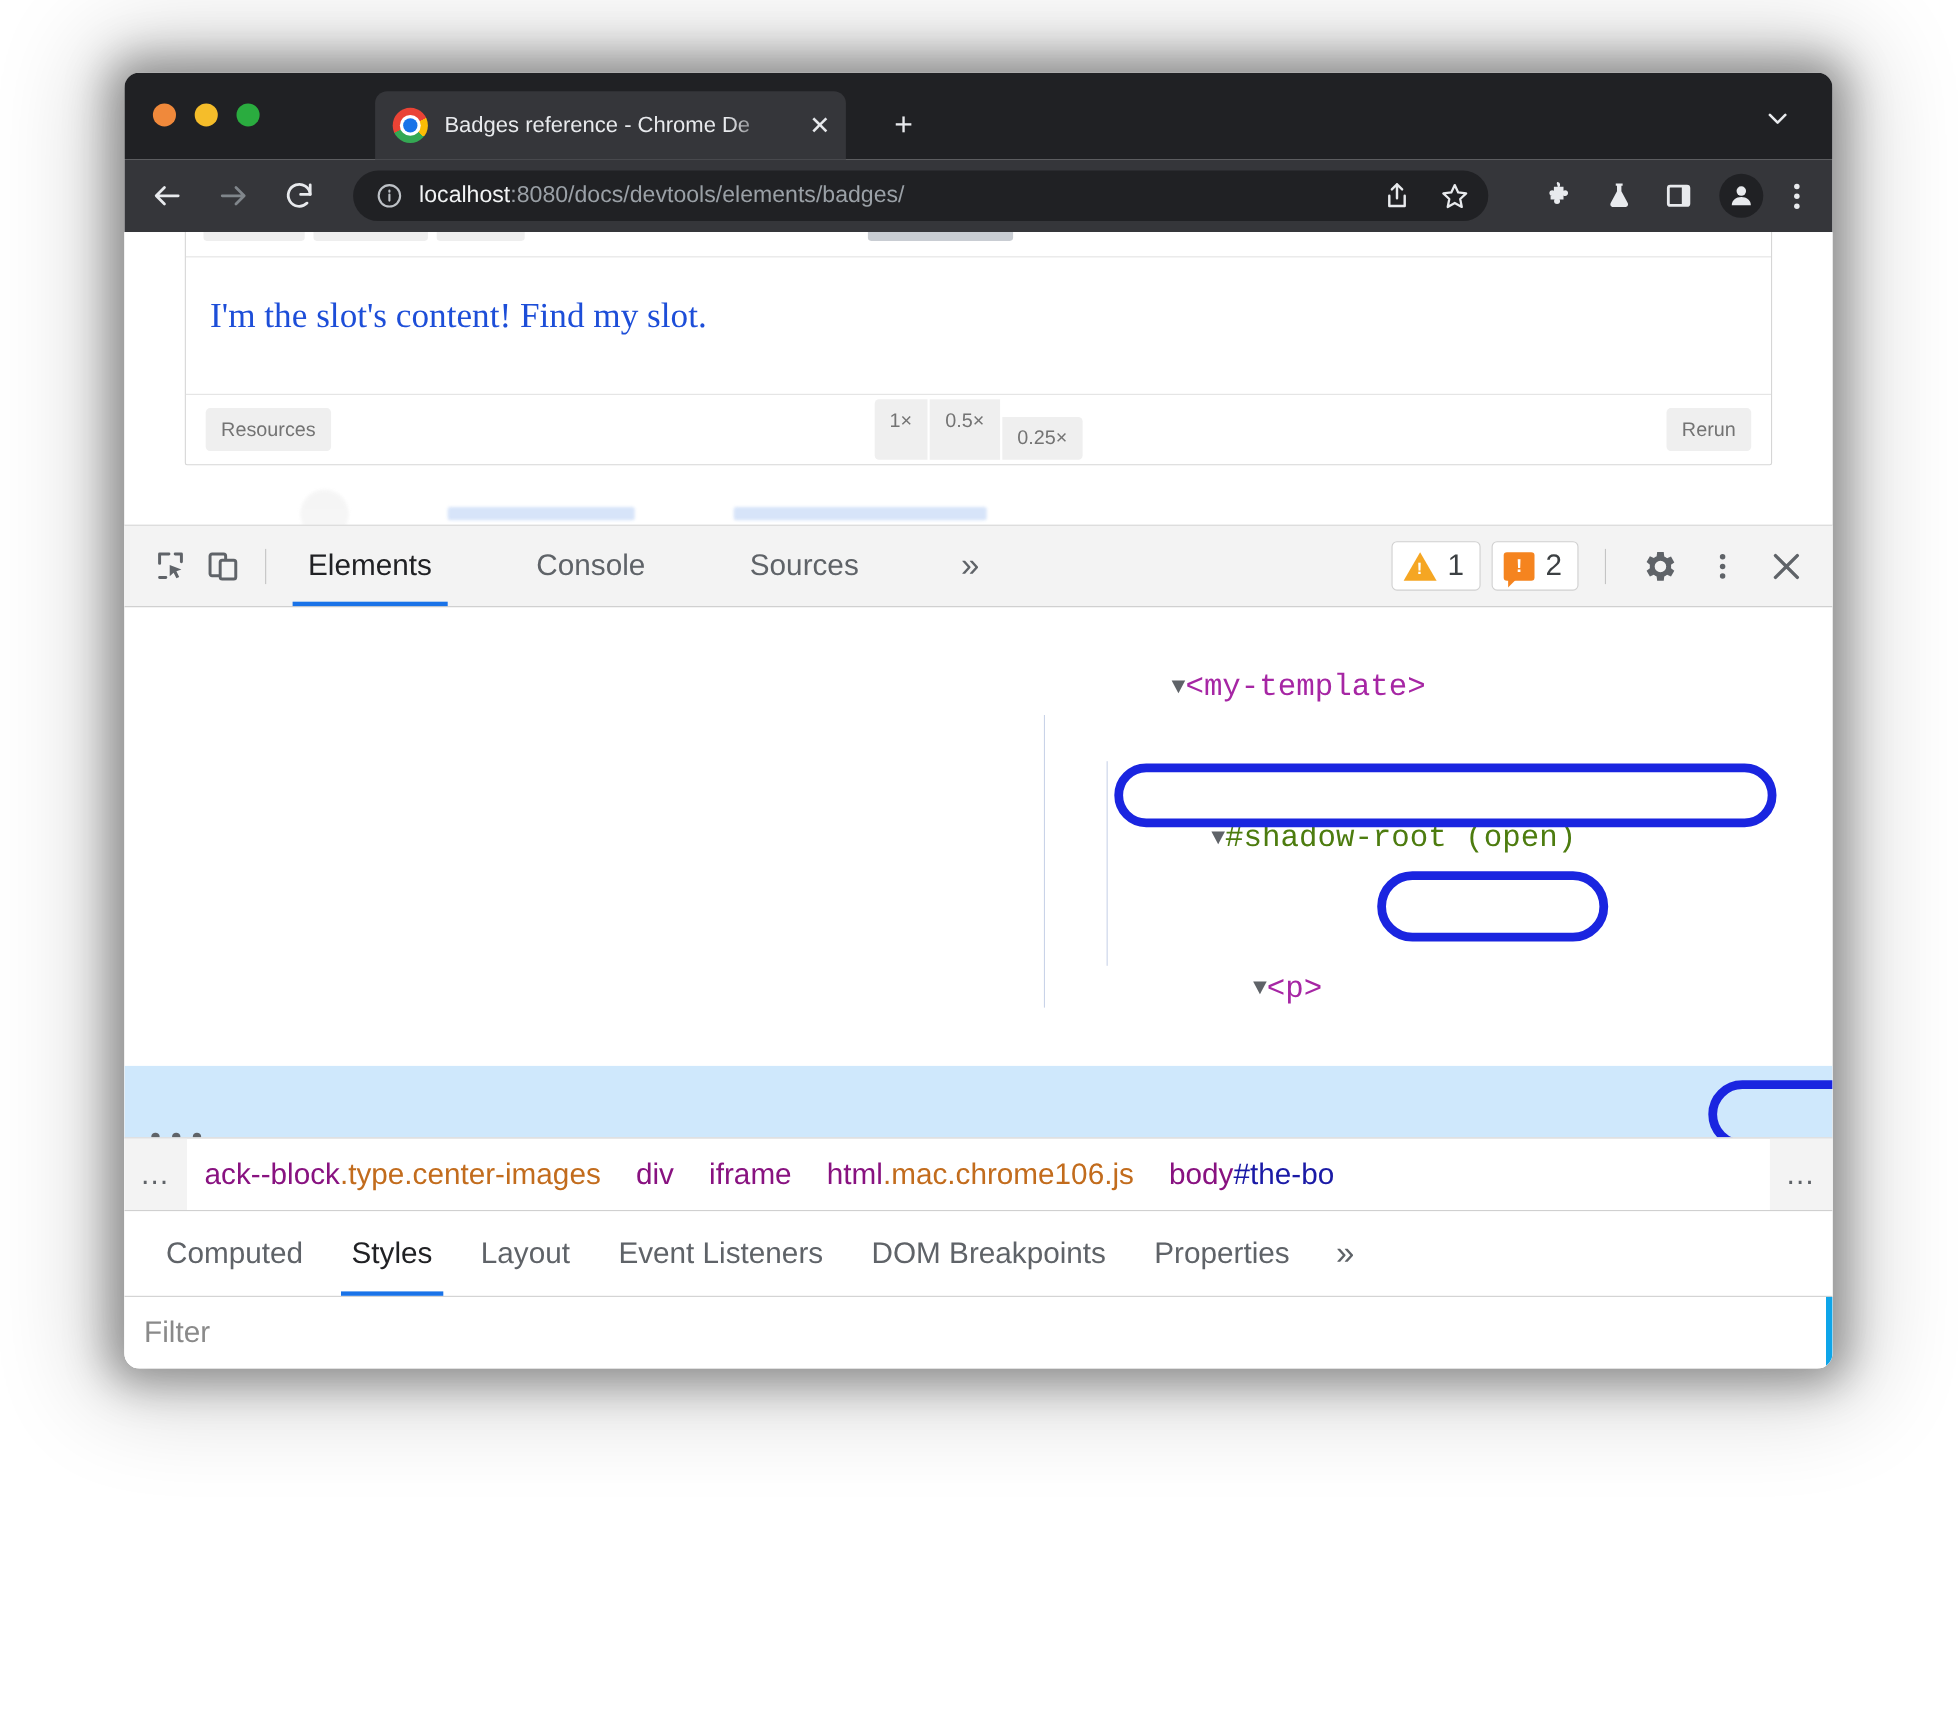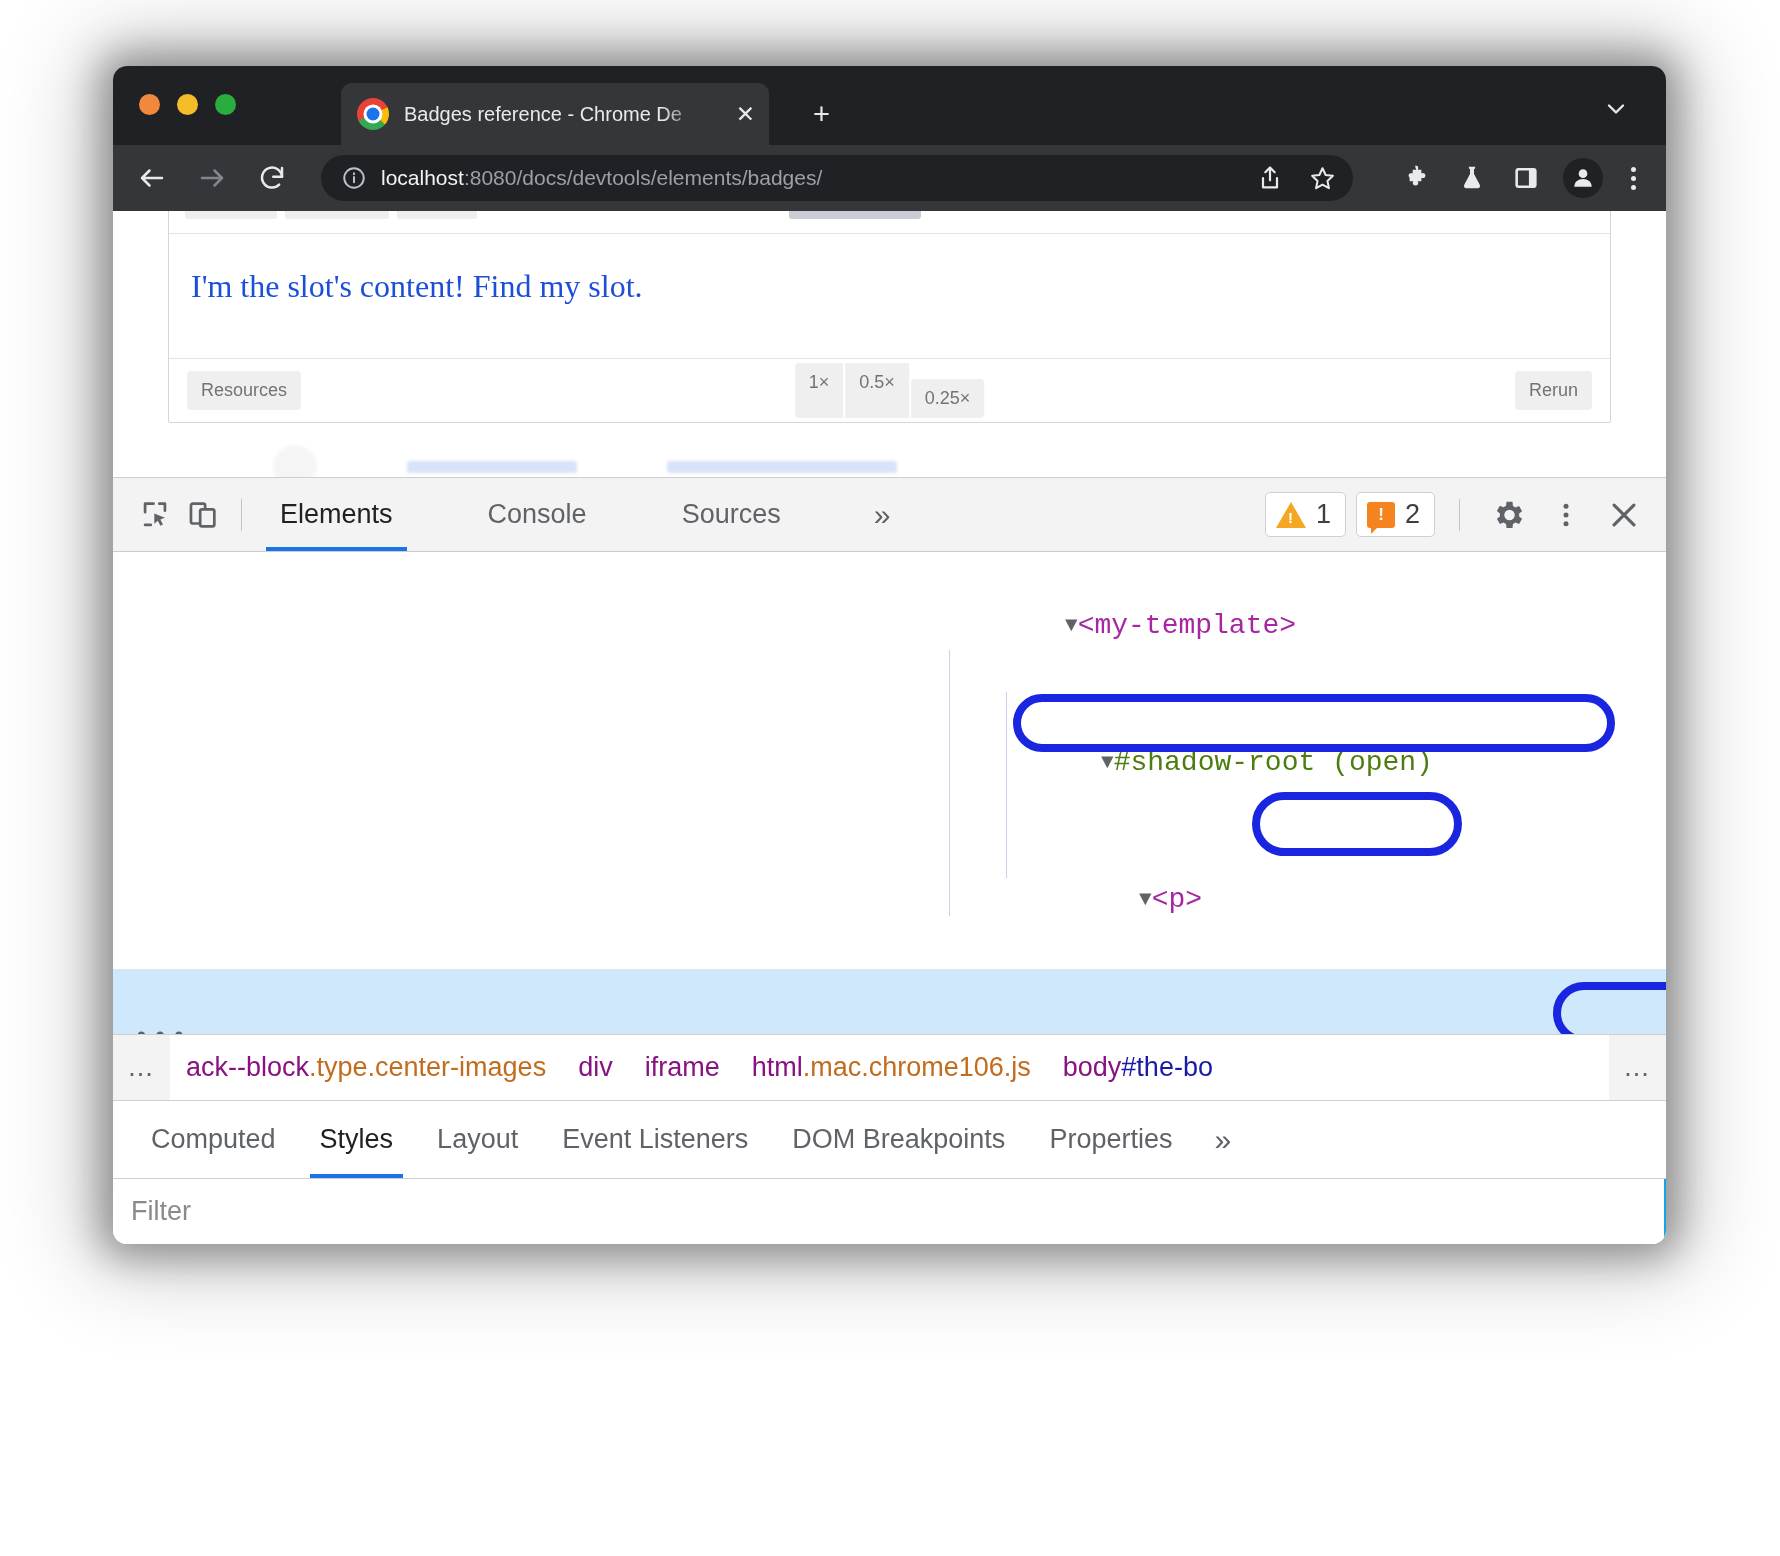--- a/index.html
+++ b/index.html
@@ -401,21 +401,21 @@
     display: flex; align-items: center;
     background: #fff;
   }
   .filter-input {
     flex: 1; height: 100%;
     border: none; outline: none;
     font-size: 27px; color: #5f6368;
     padding: 0 18px;
     background: transparent;
     font-family: "Liberation Sans", sans-serif;
-    border-right: 2px solid #0ea5e9;
+    border-right: 6px solid #0ea5e9;
   }
   .filter-input::placeholder { color: #8a8a8a; }
   .filter-actions { display: flex; align-items: center; gap: 4px; padding: 0 14px; }
   .fa-text { font-size: 27px; color: #3c4043; padding: 0 12px; cursor: pointer; font-family: "Liberation Mono", monospace;}
   .fa-icon { width: 50px; height: 50px; display: flex; align-items: center; justify-content: center; color: #3c4043; cursor: pointer; }
 </style>
 </head>
 <body>
 
 <div id="root">

